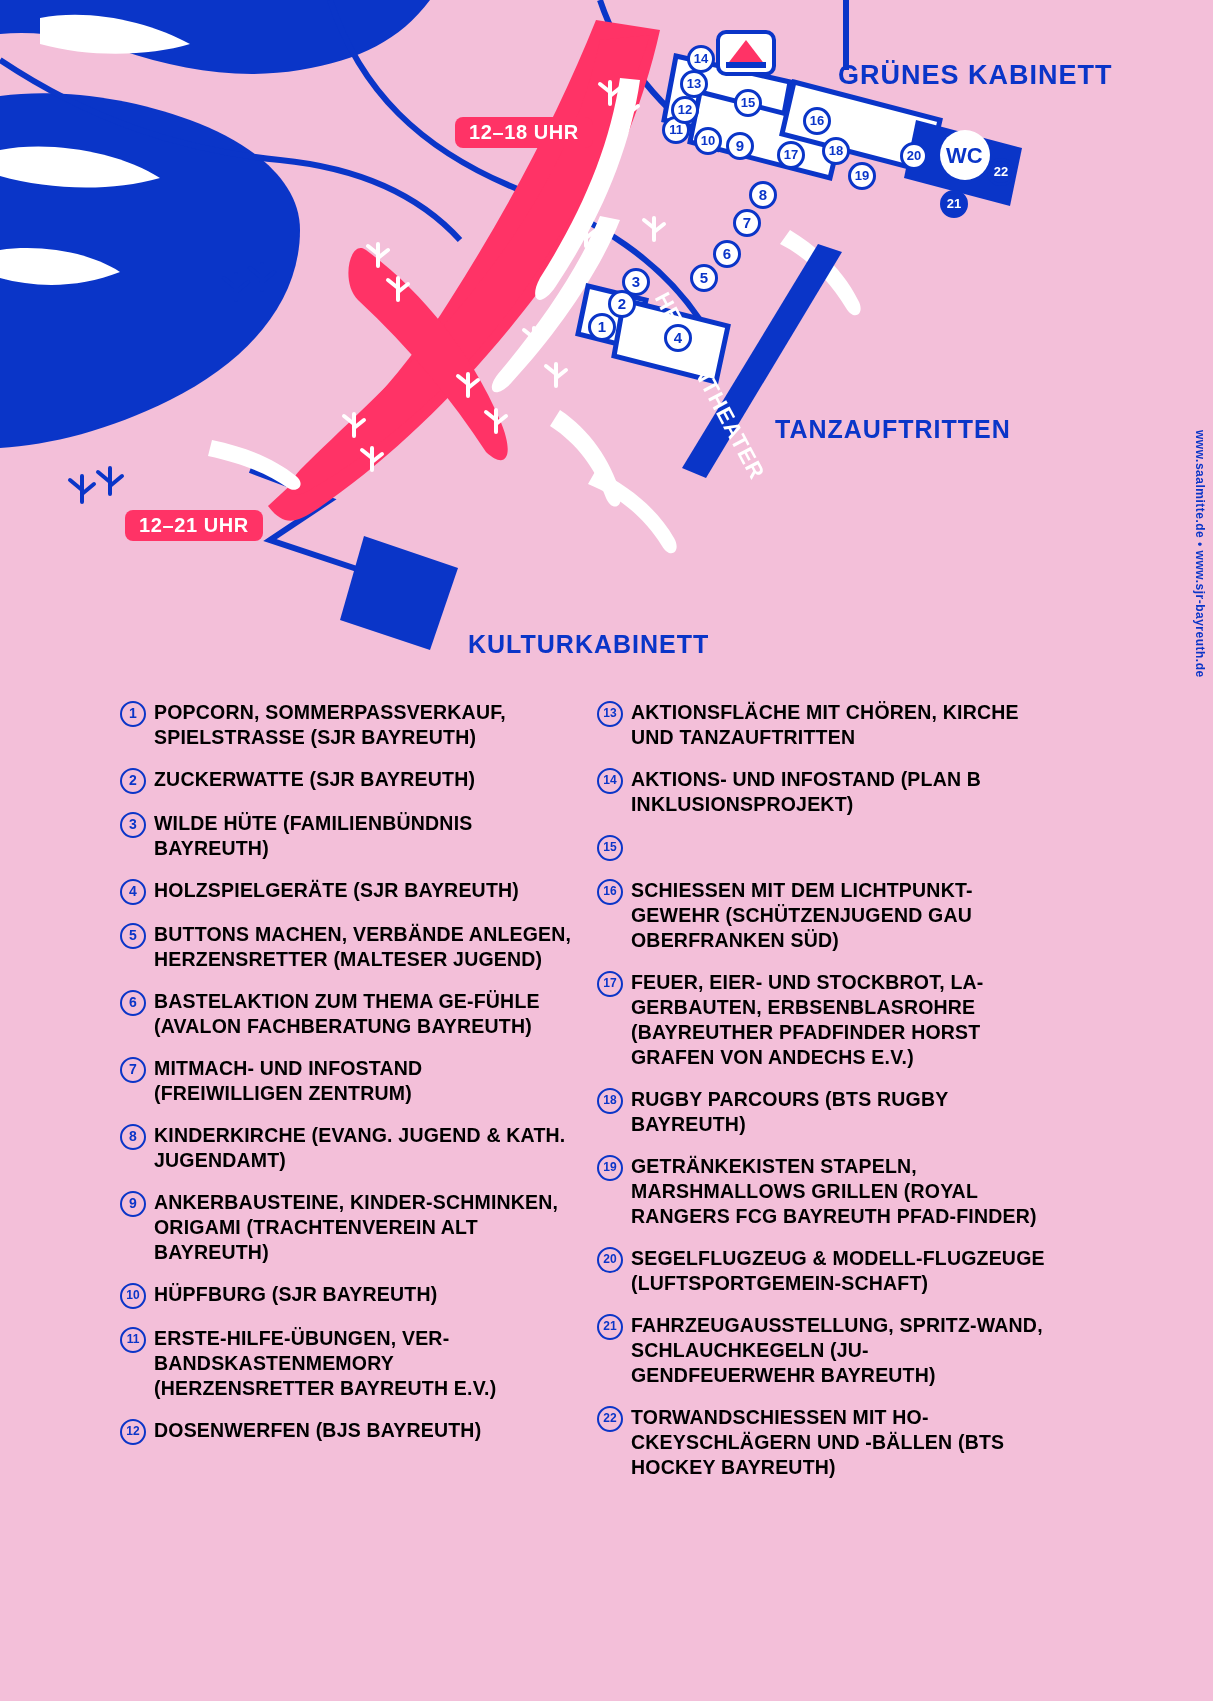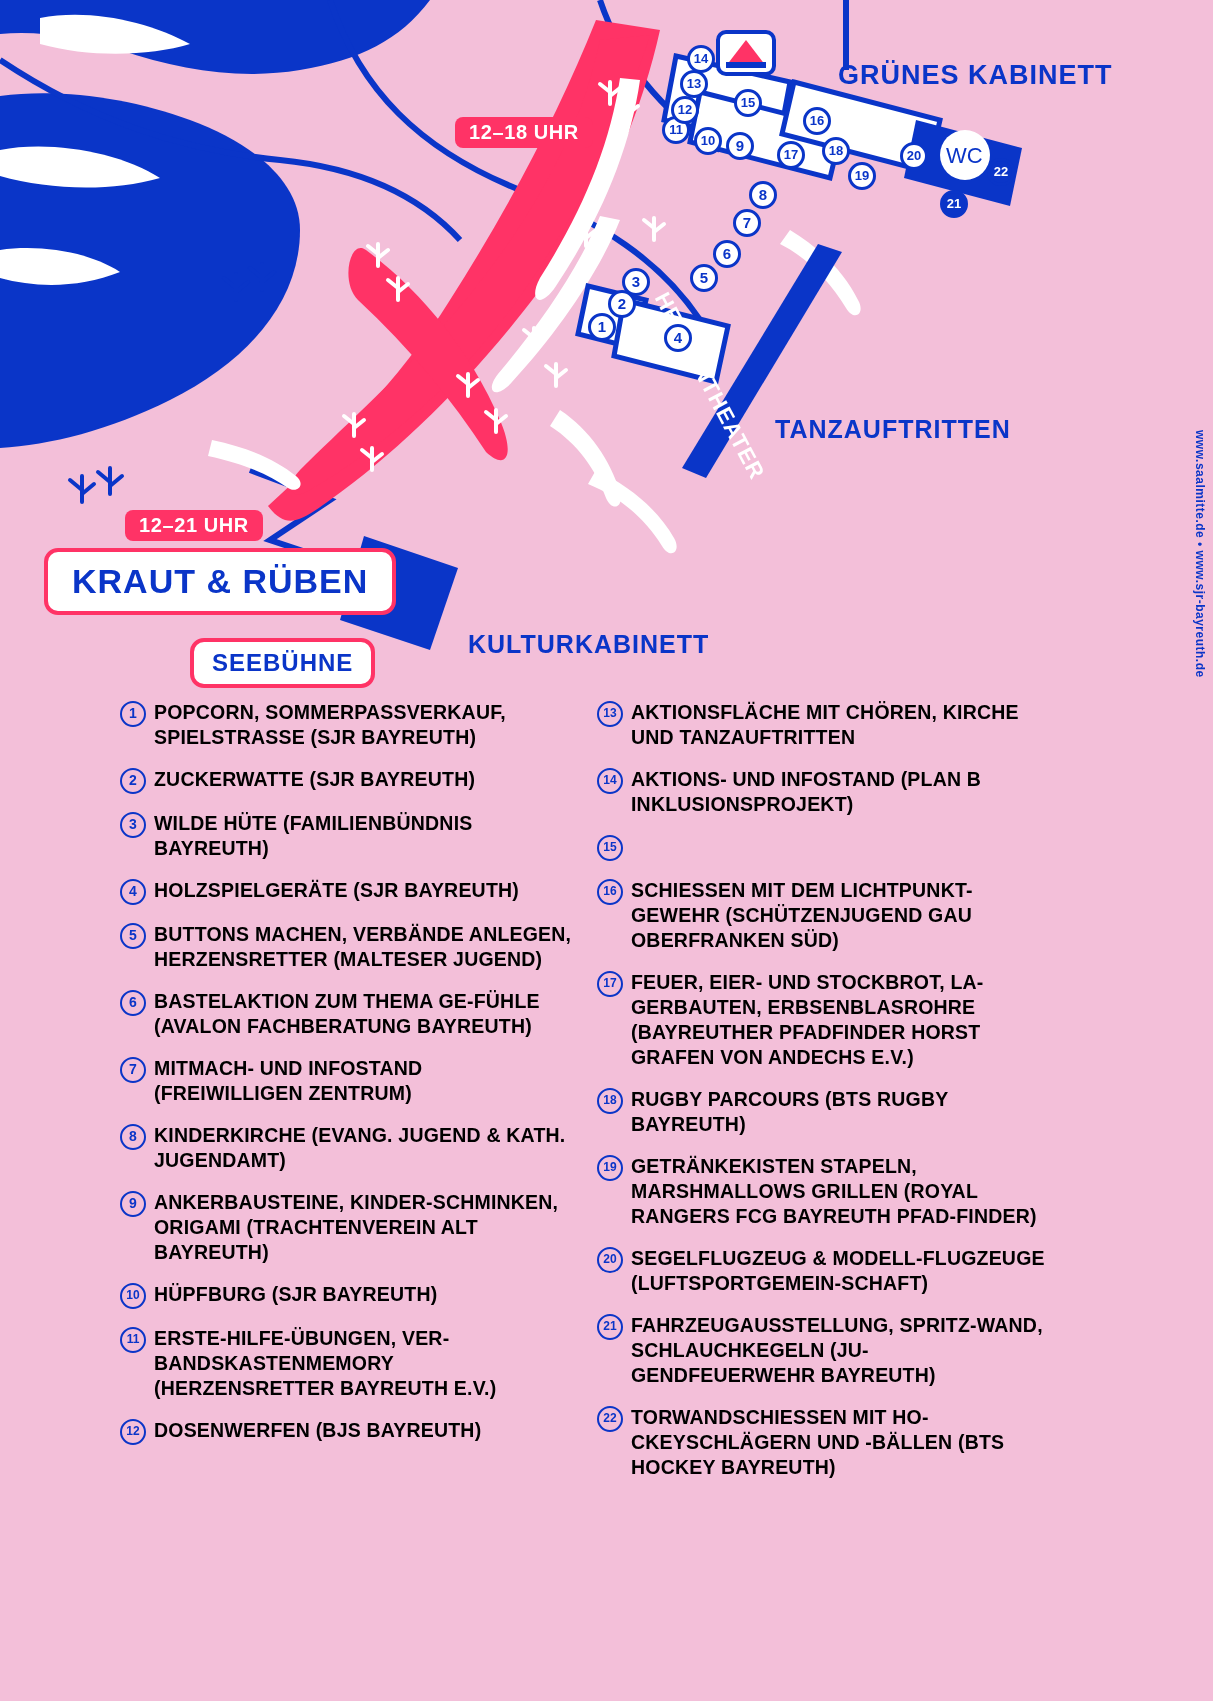--- a/index.html
+++ b/index.html
@@ -124,28 +124,26 @@
     <g>
       <rect x="718" y="32" width="56" height="42" rx="8" fill="#ffffff" stroke="#0a35c8" stroke-width="4"></rect>
       <polygon points="726,66 746,40 766,66" fill="#ff3366"></polygon>
       <rect x="726" y="62" width="40" height="6" fill="#0a35c8"></rect>
     </g>
   </svg>
 
   <div class="pill" style="left:455px;top:117px;font-size:20px;">12–18 UHR</div>
 
   <div class="pill" style="left:125px;top:510px;font-size:20px;">12–21 UHR</div>
-  <div class="bigwhite" style="left:44px;top:548px;font-size:34px;padding:10px 24px;background:#ffffff;border:4px solid #ff3366;">KRAUT &amp; RÜBEN</div>
-  <div class="bigwhite" style="left:190px;top:638px;font-size:24px;padding:7px 18px;border:4px solid #ff3366;">SEEBÜHNE</div>
 
   <div class="maplabel" style="left:838px;top:60px;font-size:27px;">GRÜNES KABINETT</div>
   <div class="maplabel" style="left:775px;top:415px;font-size:25px;">TANZAUFTRITTEN</div>
   <div class="maplabel" style="left:468px;top:630px;font-size:25px;">KULTURKABINETT</div>
   <div class="maplabel" style="left:672px;top:288px;font-size:22px;color:#ffffff;transform:rotate(62deg);transform-origin:left top;">HECKENTHEATER</div>
-  <div style="position:absolute;left:946px;top:143px;font-size:22px;font-weight:normal;color:#0a35c8;">WC</div>
+  <div style="position:absolute;left:946px;top:143px;font-size:22px;font-weight:bold;color:#0a35c8;">WC</div>
 
   <div id="markers">
       <div class="numdot" style="left: 588px; top: 313px;">1</div>
       <div class="numdot" style="left: 608px; top: 290px;">2</div>
       <div class="numdot" style="left: 622px; top: 268px;">3</div>
       <div class="numdot" style="left: 664px; top: 324px;">4</div>
       <div class="numdot" style="left: 690px; top: 264px;">5</div>
       <div class="numdot" style="left: 713px; top: 240px;">6</div>
       <div class="numdot" style="left: 733px; top: 209px;">7</div>
       <div class="numdot" style="left: 749px; top: 181px;">8</div>

